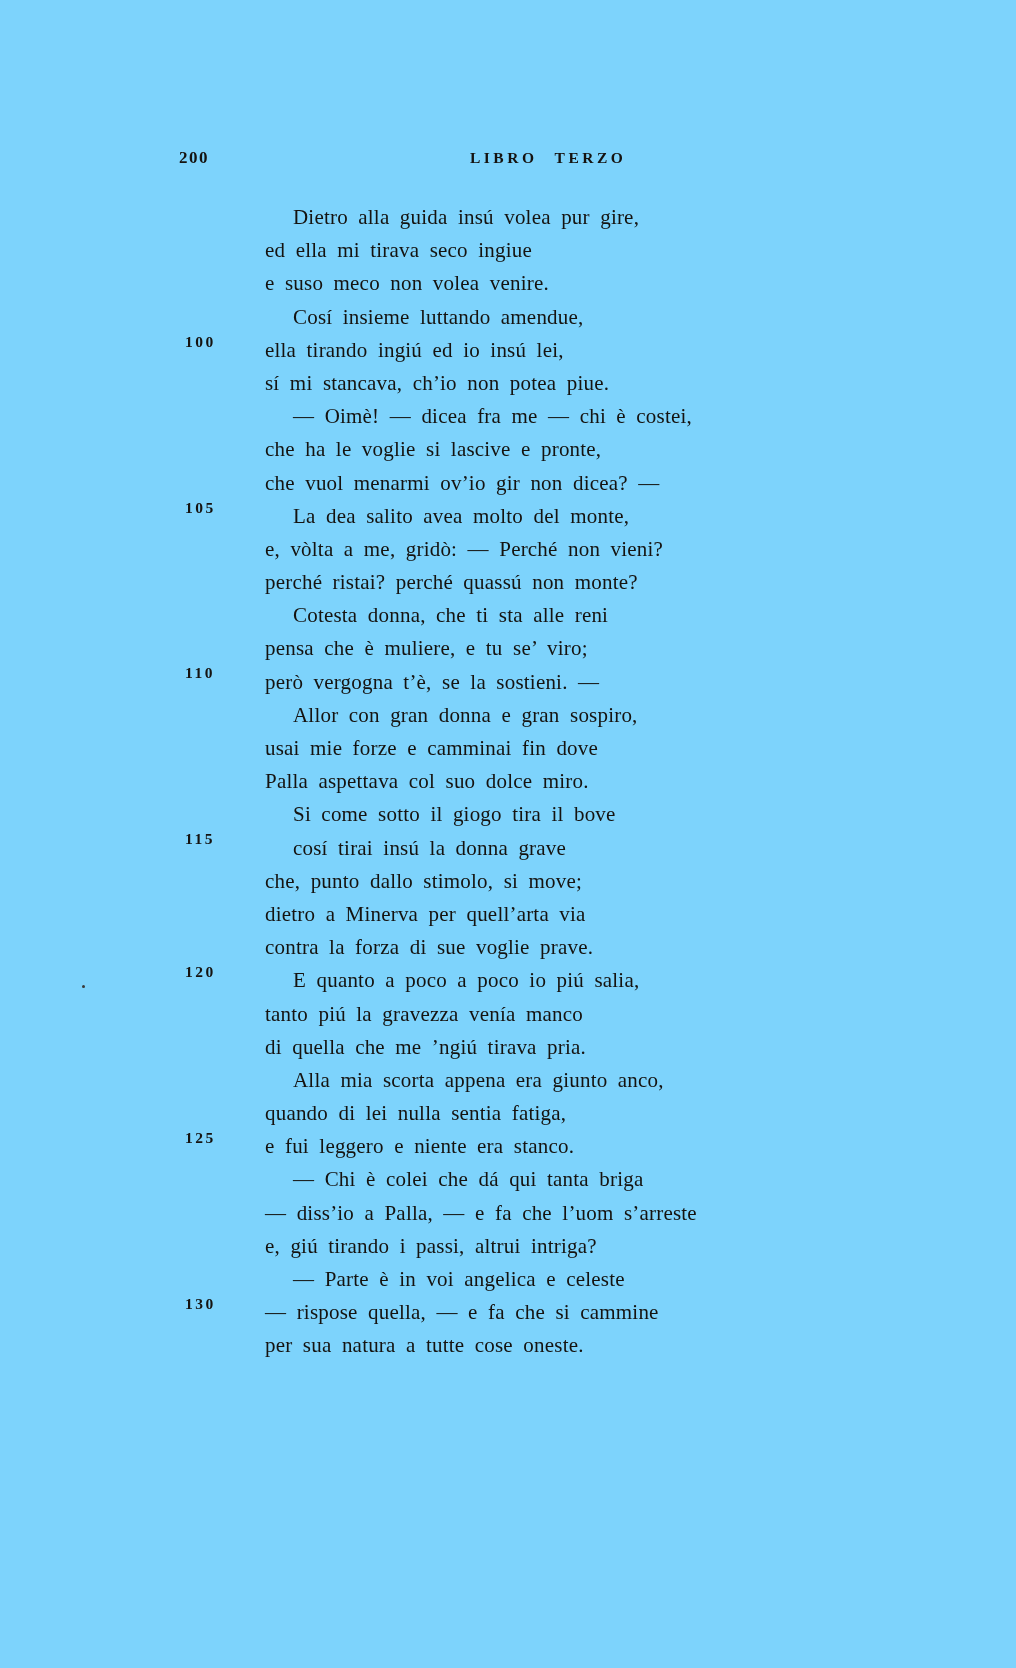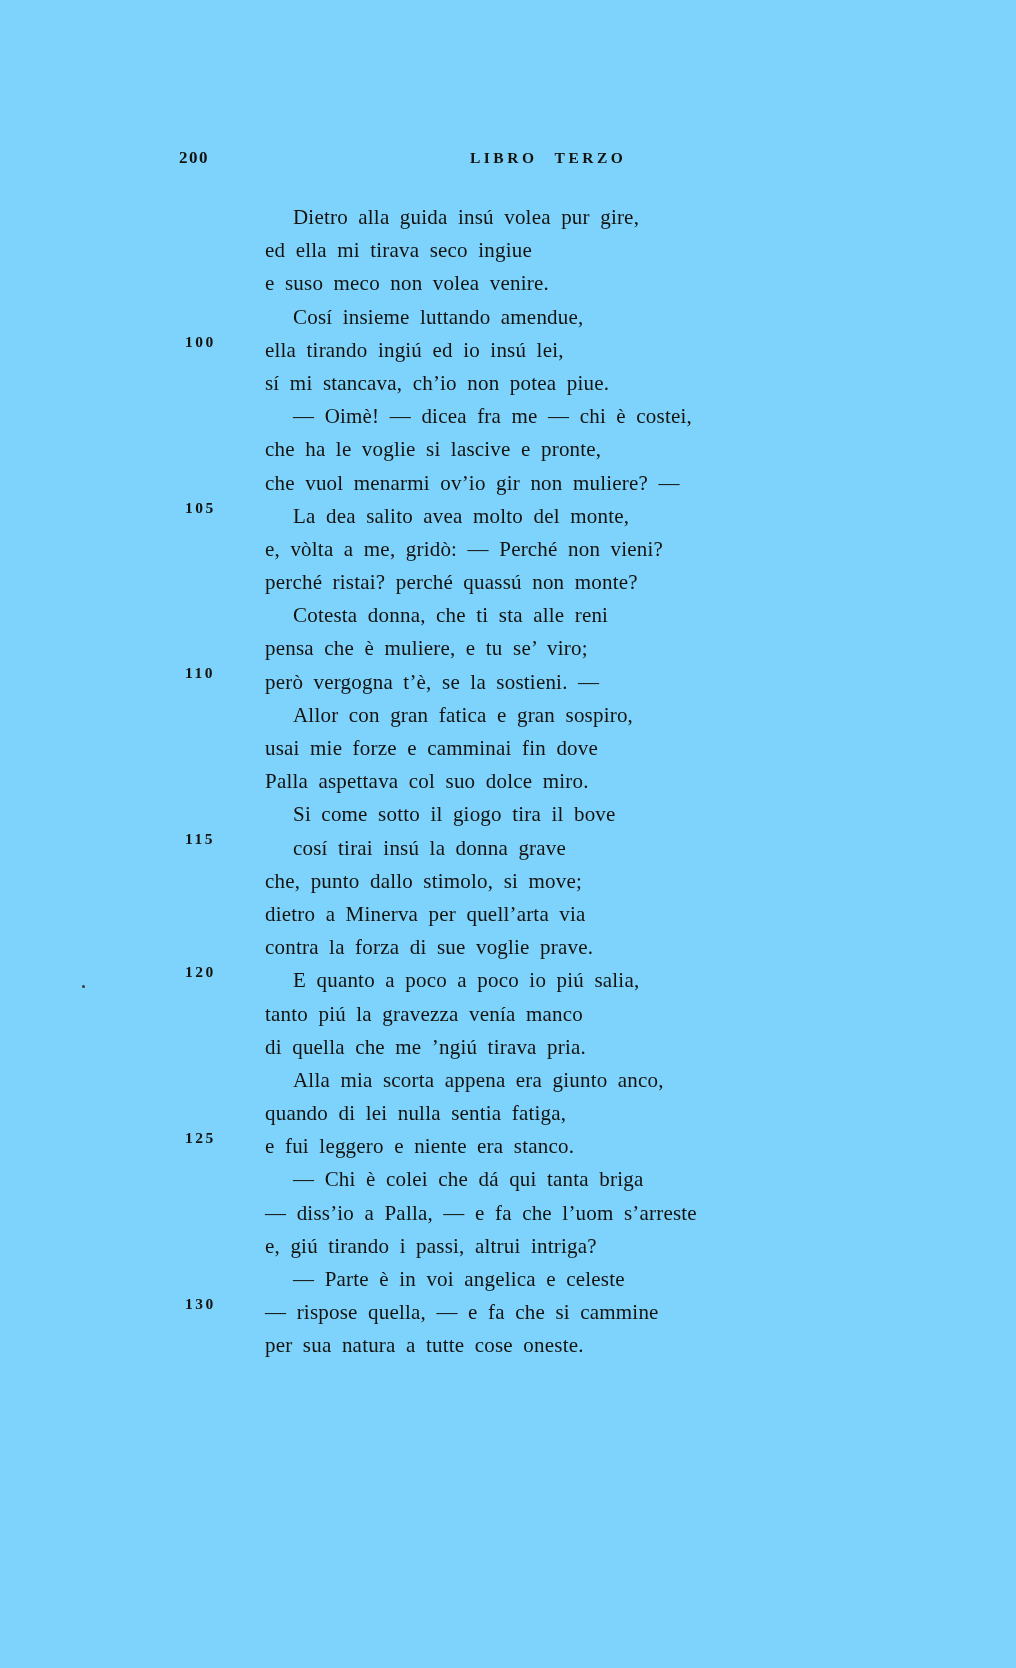--- a/index.html
+++ b/index.html
@@ -131,21 +131,21 @@
     <span class="verse-text">— Oimè! — dicea fra me — chi è costei,</span>
   </div>
 
   <div class="verse-line">
     <span class="lineno"></span>
     <span class="verse-text">che ha le voglie si lascive e pronte,</span>
   </div>
 
   <div class="verse-line">
     <span class="lineno">105</span>
-    <span class="verse-text">che vuol menarmi ov’io gir non muliere? —</span>
+    <span class="verse-text">che vuol menarmi ov’io gir non dicea? —</span>
   </div>
 
   <div class="verse-line indent">
     <span class="lineno"></span>
     <span class="verse-text">La dea salito avea molto del monte,</span>
   </div>
 
   <div class="verse-line">
     <span class="lineno"></span>
     <span class="verse-text">e, vòlta a me, gridò: — Perché non vieni?</span>
@@ -166,21 +166,21 @@
     <span class="verse-text">pensa che è muliere, e tu se’ viro;</span>
   </div>
 
   <div class="verse-line">
     <span class="lineno"></span>
     <span class="verse-text">però vergogna t’è, se la sostieni. —</span>
   </div>
 
   <div class="verse-line indent">
     <span class="lineno"></span>
-    <span class="verse-text">Allor con gran fatica e gran sospiro,</span>
+    <span class="verse-text">Allor con gran donna e gran sospiro,</span>
   </div>
 
   <div class="verse-line">
     <span class="lineno"></span>
     <span class="verse-text">usai mie forze e camminai fin dove</span>
   </div>
 
   <div class="verse-line">
     <span class="lineno"></span>
     <span class="verse-text">Palla aspettava col suo dolce miro.</span>

